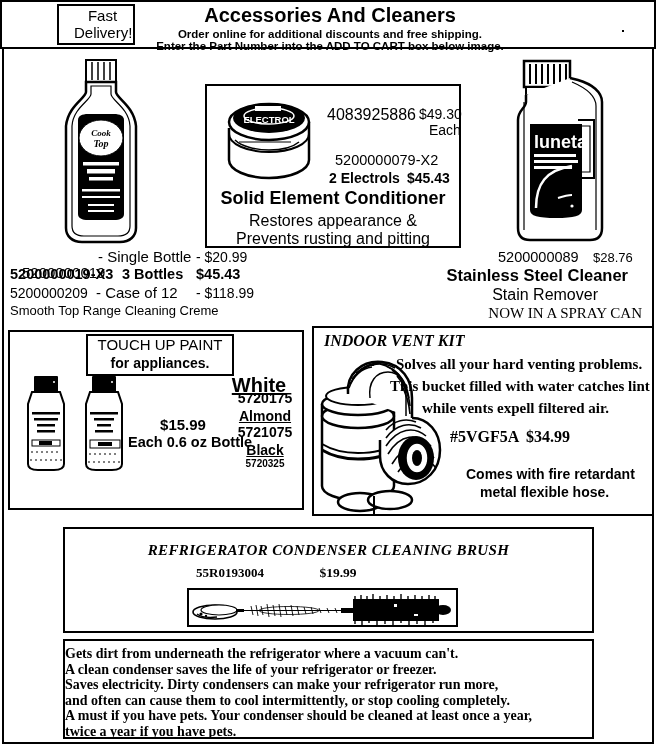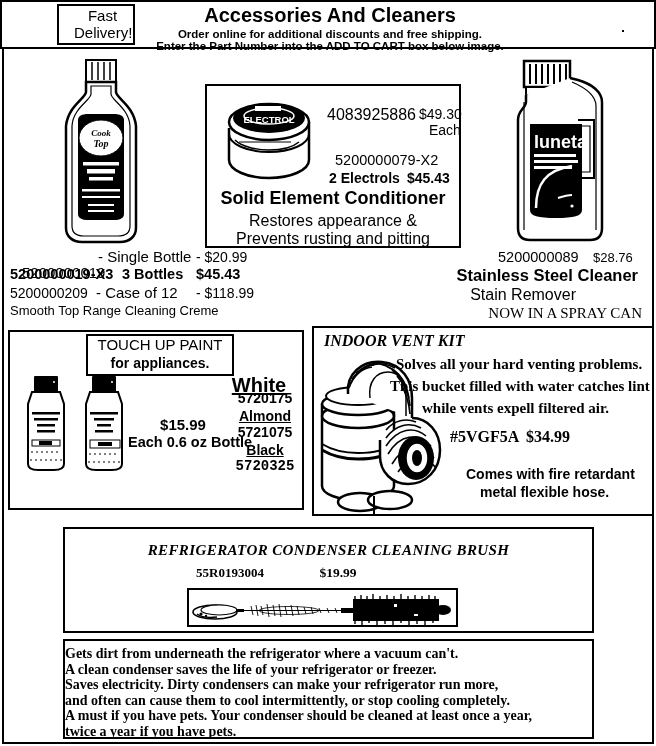--- a/index.html
+++ b/index.html
@@ -308,22 +308,22 @@
   <div class="t sans b" style="left:196px; top:266px; font-size:14.5px;">$45.43</div>
 
   <div class="t sans" style="left:10px; top:285px; font-size:14px;">5200000209</div>
   <div class="t sans" style="left:96px; top:284px; font-size:15px;">- Case of 12</div>
   <div class="t sans" style="left:196px; top:285px; font-size:14px;">- $118.99</div>
 
   <div class="t sans" style="left:10px; top:303px; font-size:13px;">Smooth Top Range Cleaning Creme</div>
 
   <div class="t sans" style="left:498px; top:249px; font-size:14.5px;">5200000089</div>
   <div class="t sans" style="left:593px; top:250px; font-size:13px;">$28.76</div>
-  <div class="t sans b" style="left:0; top:266px; width:656px; text-align:right; padding-right:18px; box-sizing:border-box; font-size:16.5px;">Stainless Steel Cleaner</div>
-  <div class="t sans" style="left:0; top:286px; width:656px; text-align:right; padding-right:80px; box-sizing:border-box; font-size:16px;">Stain Remover</div>
+  <div class="t sans b" style="left:0; top:266px; width:656px; text-align:right; padding-right:28px; box-sizing:border-box; font-size:16.5px;">Stainless Steel Cleaner</div>
+  <div class="t sans" style="left:0; top:286px; width:656px; text-align:right; padding-right:58px; box-sizing:border-box; font-size:16px;">Stain Remover</div>
   <div class="t serif" style="left:0; top:305px; width:656px; text-align:right; padding-right:14px; box-sizing:border-box; font-size:15px;">NOW IN A SPRAY CAN</div>
 
   <div class="touchup-box">
     <div class="touchup-title">
       <div>TOUCH UP PAINT</div>
       <div class="b" style="font-size:14px;">for appliances.</div>
     </div>
 
     <div class="t" style="left:8px; top:42px;">
       <svg width="120" height="100" viewBox="0 0 120 100">
@@ -361,21 +361,21 @@
     <div class="t sans b ctr" style="left:128px; top:84px; width:90px; font-size:15px;">$15.99</div>
     <div class="t sans b ctr" style="left:118px; top:102px; width:110px; font-size:14.5px;">Each 0.6 oz Bottle</div>
 
     <div class="t sans b u ctr" style="left:216px; top:42px; width:66px; font-size:20px;">White</div>
     <div class="t sans b ctr" style="left:222px; top:58px; width:66px; font-size:14px;">5720175</div>
 
     <div class="t sans b u ctr" style="left:222px; top:76px; width:66px; font-size:14px;">Almond</div>
     <div class="t sans b ctr" style="left:222px; top:92px; width:66px; font-size:14px;">5721075</div>
 
     <div class="t sans b u ctr" style="left:222px; top:110px; width:66px; font-size:14px;">Black</div>
-    <div class="t sans b ctr" style="left:222px; top:126px; width:66px; font-size:14px;font-family:Liberation Mono, monospace;">5720325</div>
+    <div class="t sans b ctr" style="left:222px; top:126px; width:66px; font-size:10px;">5720325</div>
   </div>
 
   <div class="vent-box">
     <div class="t serif b i" style="left:10px; top:4px; font-size:16px;">INDOOR VENT KIT</div>
 
     <div class="t" style="left:2px; top:26px;">
       <svg width="140" height="162" viewBox="0 0 140 162">
 
         <path d="M6 62 L6 132 C6 140 22 146 42 146 C62 146 78 140 78 132 L78 62" fill="#fff" stroke="#000" stroke-width="2.5"></path>
         <ellipse cx="42" cy="62" rx="36" ry="12" fill="#fff" stroke="#000" stroke-width="2.5"></ellipse>

